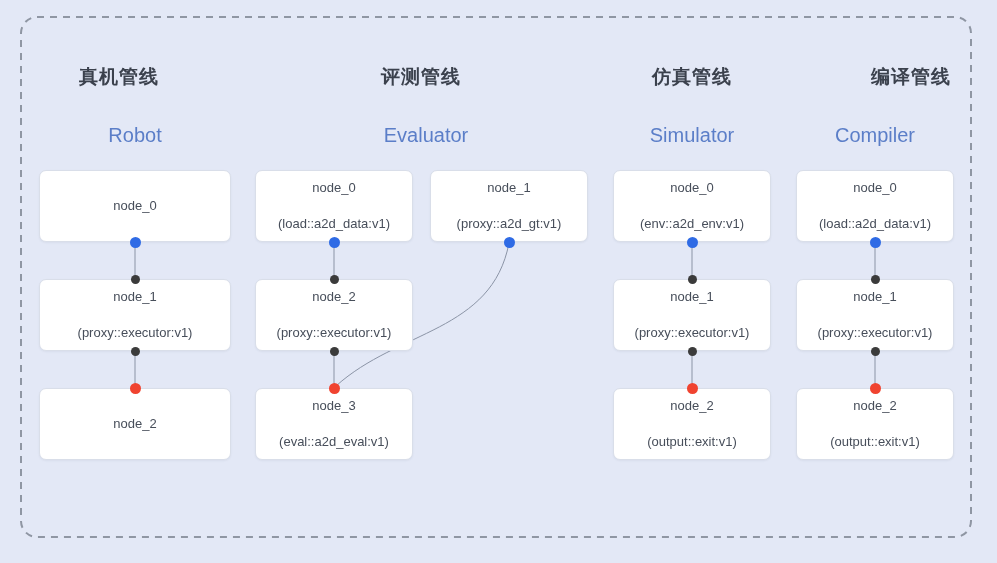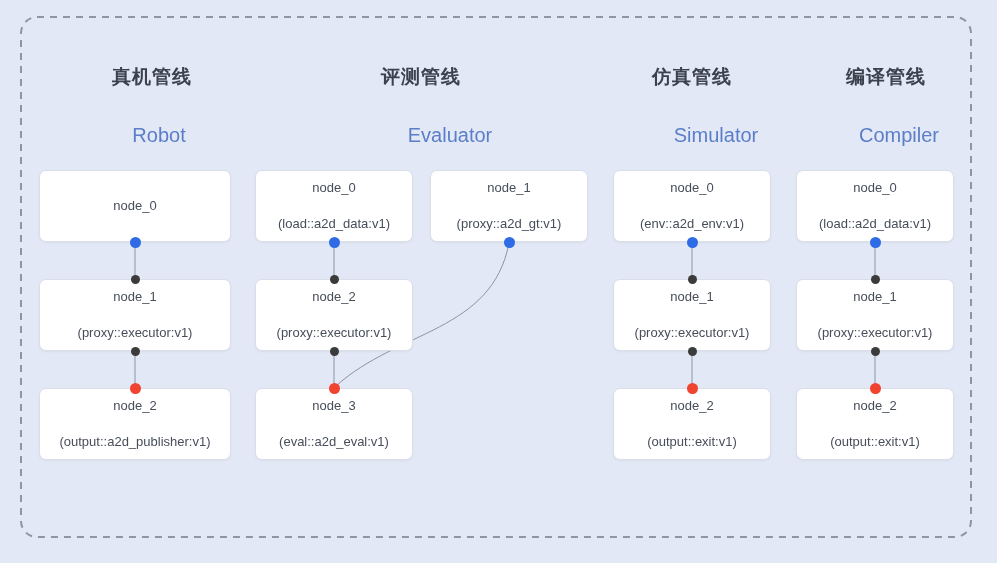--- a/index.html
+++ b/index.html
@@ -15,21 +15,21 @@
     background:var(--background); overflow:hidden;
   }
   .layer-svg{position:absolute; left:0; top:0; width:997px; height:563px;}
   .pipeline-title-zh{
     position:absolute; top:64px; transform:translateX(-50%);
     font-size:19px; font-weight:bold; color:var(--title-zh);
     letter-spacing:1px; white-space:nowrap;
   }
   .pipeline-title-en{
     position:absolute; top:124px; transform:translateX(-50%);
-    font-size:20px; font-weight:400; color:var(--title-en); white-space:nowrap;margin-left:24px;
+    font-size:20px; font-weight:400; color:var(--title-en); white-space:nowrap;
   }
   .node-box{
     position:absolute; height:72px; box-sizing:border-box;
     background:var(--box-bg); border:1px solid var(--box-border);
     border-radius:7px; box-shadow:0 1px 2px rgba(90,100,130,0.08);
     display:flex; flex-direction:column; align-items:center; justify-content:center;
     gap:20px;
   }
   .node-name{font-size:13px; color:var(--node-text); line-height:16px;}
   .node-type{font-size:13px; color:var(--node-text); line-height:16px; white-space:nowrap;}
@@ -53,39 +53,38 @@
     <line x1="334" y1="351" x2="334" y2="388" stroke="#8b94a6" stroke-width="1"></line>
     <path d="M509,243 C492,332 398,330 336,386" fill="none" stroke="#8b94a6" stroke-width="1"></path>
 
     <line x1="692" y1="242" x2="692" y2="279" stroke="#8b94a6" stroke-width="1"></line>
     <line x1="692" y1="351" x2="692" y2="388" stroke="#8b94a6" stroke-width="1"></line>
 
     <line x1="875" y1="242" x2="875" y2="279" stroke="#8b94a6" stroke-width="1"></line>
     <line x1="875" y1="351" x2="875" y2="388" stroke="#8b94a6" stroke-width="1"></line>
   </svg>
 
-  <div class="pipeline-title-zh" style="left:152px">真机管线</div>
+  <div class="pipeline-title-zh" style="left:119px">真机管线</div>
   <div class="pipeline-title-en" style="left:135px">Robot</div>
   <div class="pipeline-title-zh" style="left:421px">评测管线</div>
   <div class="pipeline-title-en" style="left:426px">Evaluator</div>
   <div class="pipeline-title-zh" style="left:692px">仿真管线</div>
   <div class="pipeline-title-en" style="left:692px">Simulator</div>
-  <div class="pipeline-title-zh" style="left:886px">编译管线</div>
+  <div class="pipeline-title-zh" style="left:911px">编译管线</div>
   <div class="pipeline-title-en" style="left:875px">Compiler</div>
 
   <div class="node-box" style="left:39px; top:170px; width:192px">
     <div class="node-name">node_0</div>
   </div>
   <div class="node-box" style="left:39px; top:279px; width:192px">
     <div class="node-name">node_1</div>
     <div class="node-type">(proxy::executor:v1)</div>
   </div>
   <div class="node-box" style="left:39px; top:388px; width:192px">
     <div class="node-name">node_2</div>
-    <div class="node-type">(output::a2d_publisher:v1)</div>
   </div>
 
   <div class="node-box" style="left:255px; top:170px; width:158px">
     <div class="node-name">node_0</div>
     <div class="node-type">(load::a2d_data:v1)</div>
   </div>
   <div class="node-box" style="left:430px; top:170px; width:158px">
     <div class="node-name">node_1</div>
     <div class="node-type">(proxy::a2d_gt:v1)</div>
   </div>

